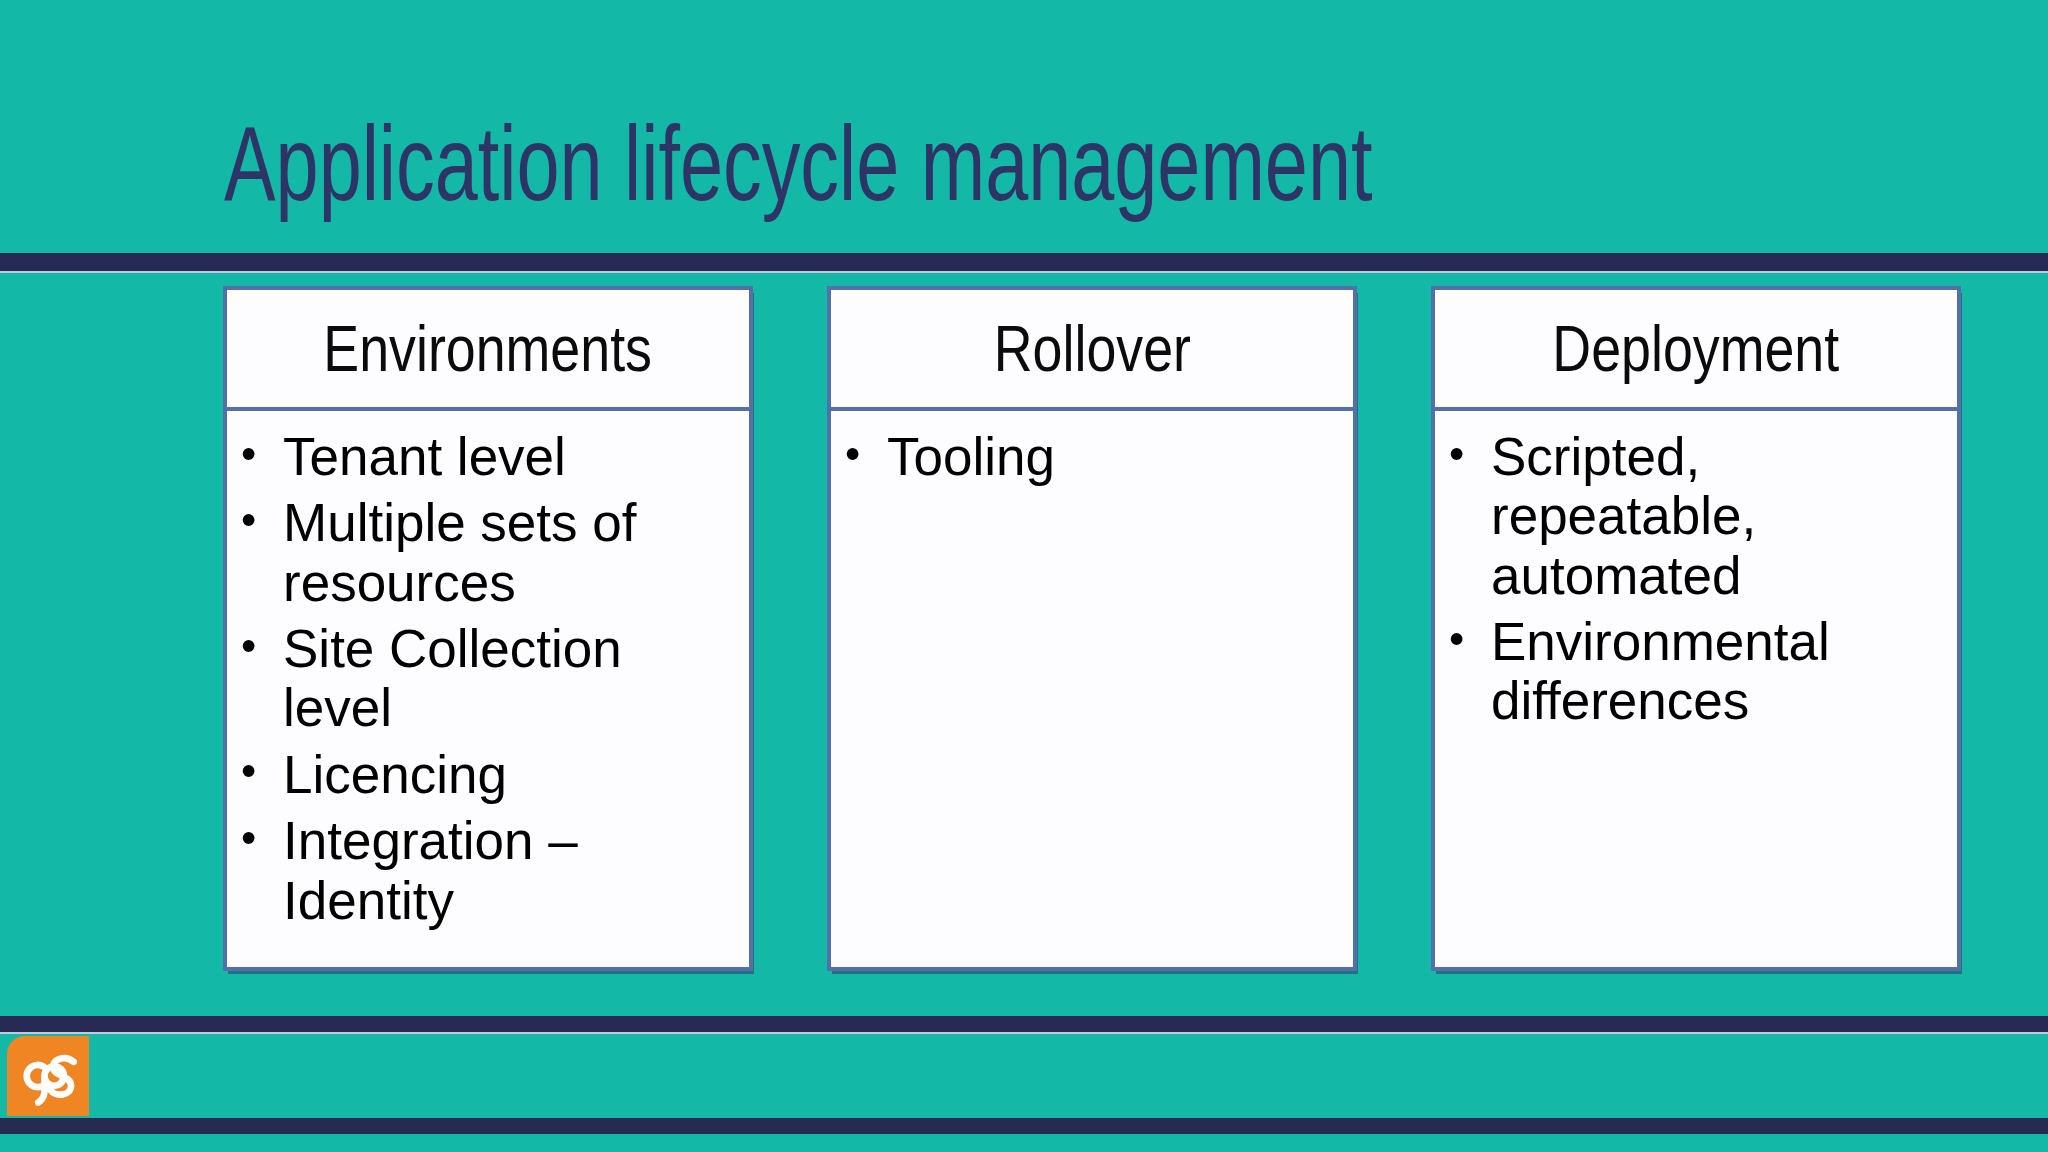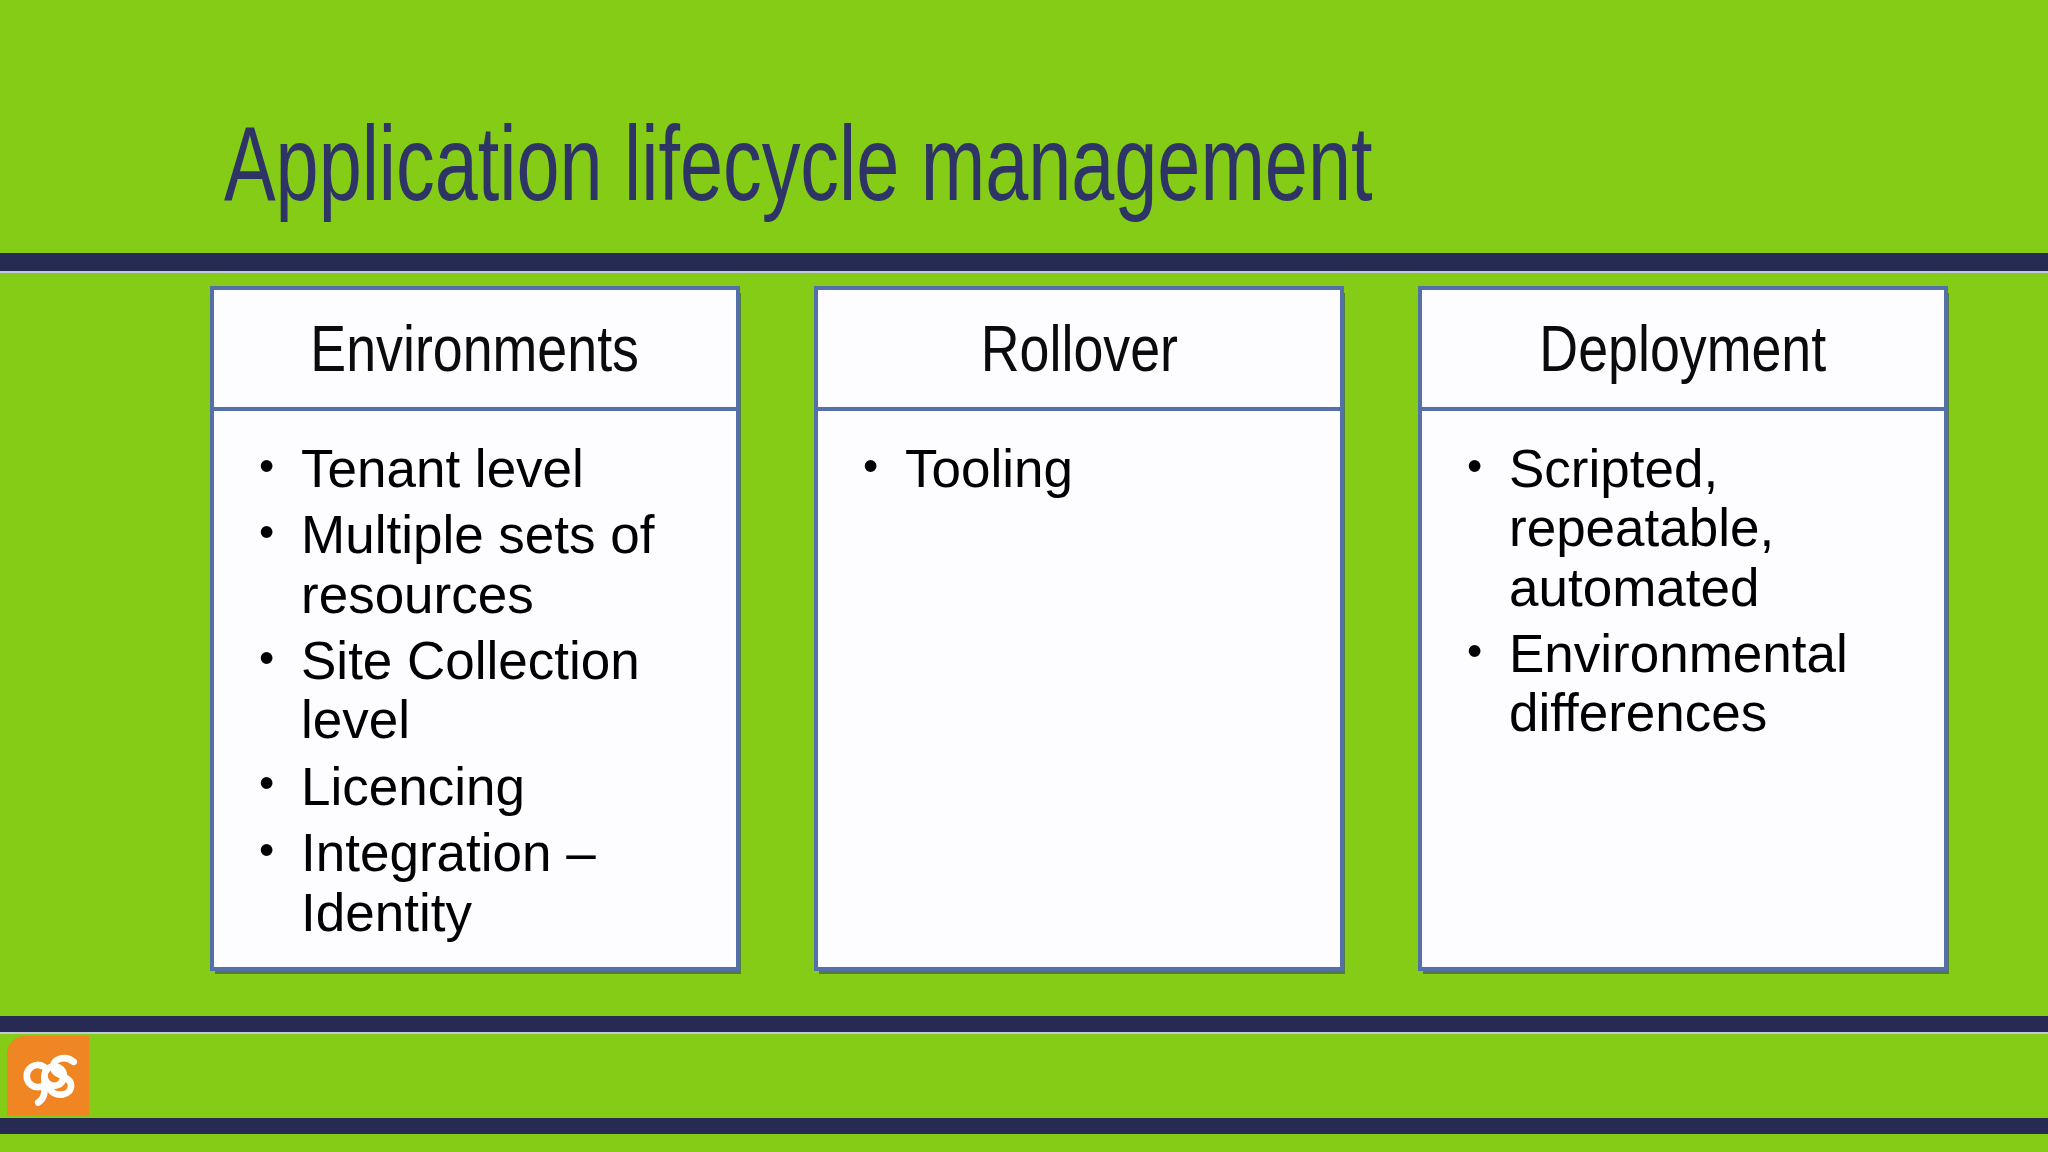--- a/index.html
+++ b/index.html
@@ -10,21 +10,21 @@
     width: 2048px;
     height: 1152px;
     background: #ffffff;
     font-family: "Liberation Sans", sans-serif;
     overflow: hidden;
   }
   .slide {
     position: relative;
     width: 2048px;
     height: 1152px;
-    background: #84cc16;
+    background: #14b8a6;
   }
 
   
   .slide-title {
     position: absolute;
     left: 224px;
     top: 110px;
     font-size: 106px;
     line-height: 1;
     font-weight: 400;
@@ -39,21 +39,21 @@
     top: 253px;
     width: 2048px;
     height: 18px;
     background: #272a52;
     border-bottom: 2px solid #c3c9dd;
   }
 
   
   .cards {
     position: absolute;
-    left: 210px;
+    left: 223px;
     top: 286px;
     display: flex;
     gap: 74px;
   }
   .card {
     box-sizing: border-box;
     width: 530px;
     height: 685px;
     border: 4px solid #5470ab;
     background: #fdfdff;
@@ -68,22 +68,21 @@
     justify-content: center;
     font-size: 64px;
     color: #0b0b0b;
     white-space: nowrap;
   }
   .card-header .hdr-text {
     transform: scaleX(0.84);
     transform-origin: 50% 50%;
   }
   .card-body {
-    padding: 16px 34px 0 43px;
-    margin-top: 12px;
+    padding: 16px 34px 0 12px;
   }
   .bullet-list {
     list-style: none;
     margin: 0;
     padding: 0;
     font-size: 53px;
     line-height: 1.12;
     color: #000000;
   }
   .bullet-list li {

